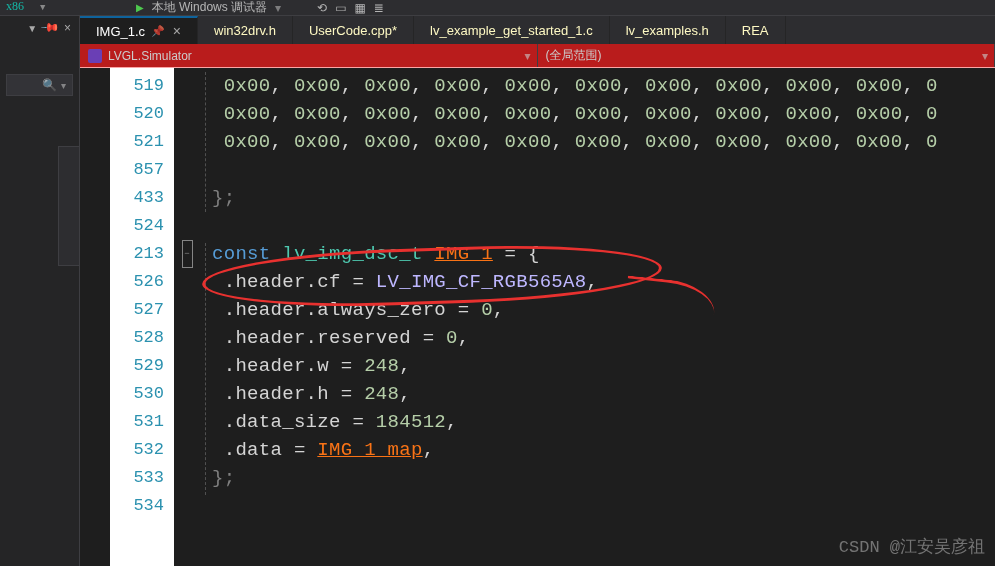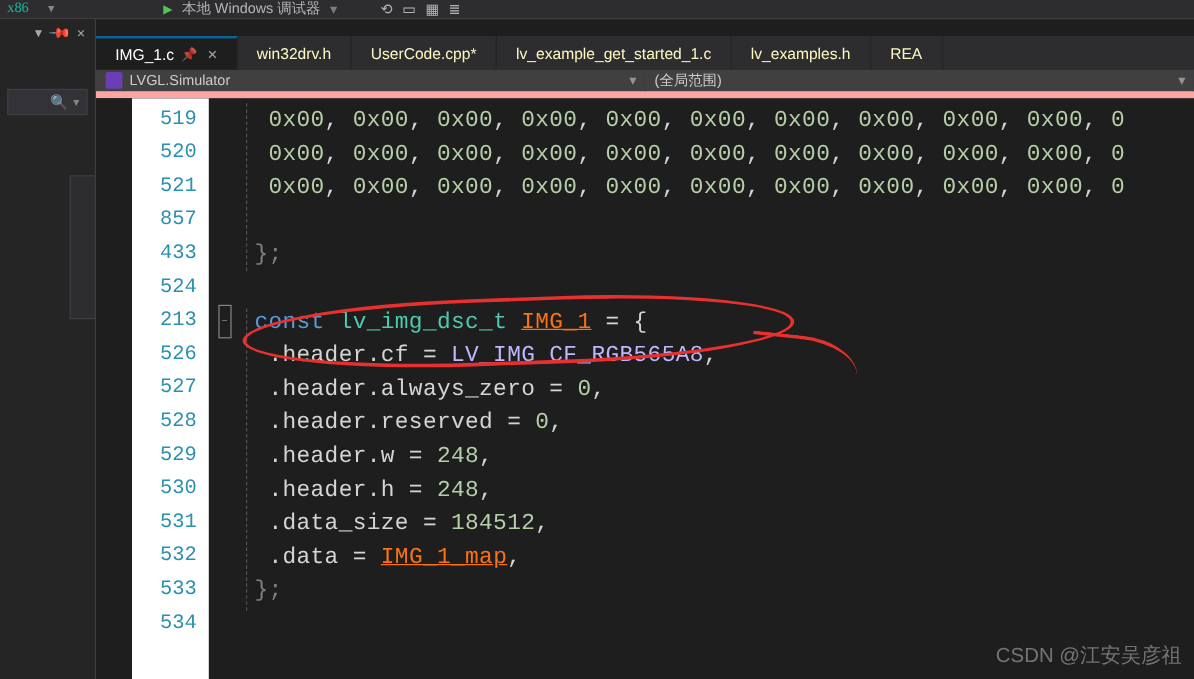--- a/index.html
+++ b/index.html
@@ -32,37 +32,37 @@
   .search-box {
     margin: 34px 6px 0 6px; height: 22px;
     background: #333337; border: 1px solid #3e3e42;
     display: flex; align-items: center; justify-content: flex-end;
     padding-right: 6px;
   }
   .side-tab {
     position: absolute; right: -1px; top: 130px; width: 22px; height: 120px;
     background: #2d2d30; border: 1px solid #3e3e42;
   }
-  .main { position: absolute; left: 80px; top: 16px; right: 0; bottom: 0; margin-top: 14px; }
+  .main { position: absolute; left: 80px; top: 16px; right: 0; bottom: 0; }
   .doc-tabs {
     height: 28px; background: #2d2d30; display: flex; align-items: stretch;
     font-family: "Segoe UI", sans-serif; font-size: 13px;
   }
   .doc-tab {
     padding: 0 16px; display: flex; align-items: center; color: #fef9c3;
     border-right: 1px solid #252526; position: relative; white-space: nowrap;
   }
   .doc-tab.active {
     background: #1e1e1e; color: #fff; border-top: 2px solid #0e639c;
     padding-top: 0;
   }
   .doc-tab .pinx { margin-left: 6px; font-size: 11px; opacity: .7; }
   .doc-tab .close { margin-left: 8px; font-size: 14px; opacity: .6; }
   .nav-bar {
-    height: 24px; background: #404040; border-bottom: 6px solid #fca5a5;
+    height: 24px; background: #b91c1c; border-bottom: 1px solid #fca5a5;
     display: flex; font-family: "Segoe UI", sans-serif; font-size: 12px; color: #ccc;
   }
   .nav-seg {
     flex: 1; border-right: 1px solid #3e3e42; display: flex;
     align-items: center; padding: 0 8px; position: relative;
   }
   .nav-seg .dd { position: absolute; right: 6px; opacity: .6; }
   .nav-icon {
     width: 14px; height: 14px; margin-right: 6px; display: inline-block;
     background: #6a3fb5; border-radius: 2px;
@@ -111,21 +111,21 @@
     border: 3px solid #e8312f; border-radius: 50% / 60%;
     transform: rotate(-2deg);
   }
   .ann-tail {
     position: absolute; left: 626px; top: 264px; width: 90px; height: 30px;
     border-top: 3px solid #e8312f; border-radius: 0 50px 0 0 / 0 30px 0 0;
     transform: rotate(6deg);
   }
   .watermark {
     position: absolute; right: 10px; bottom: 8px;
-    font-family: Liberation Sans, sans-serif; font-size: 17px;
+    font-family: Liberation Mono, monospace; font-size: 17px;
     color: rgba(220,220,220,.45);
   }
   .top-x86 { position:absolute; left:6px; top:-1px; font-size:12px; color:#14b8a6;
              font-family:Liberation Serif, serif;}
   .top-dd  { position:absolute; left:40px; top:3px; font-size:9px; color:#888;}
 </style>
 </head>
 <body>
 
 <div class="top-x86"><span>x86</span></div>

